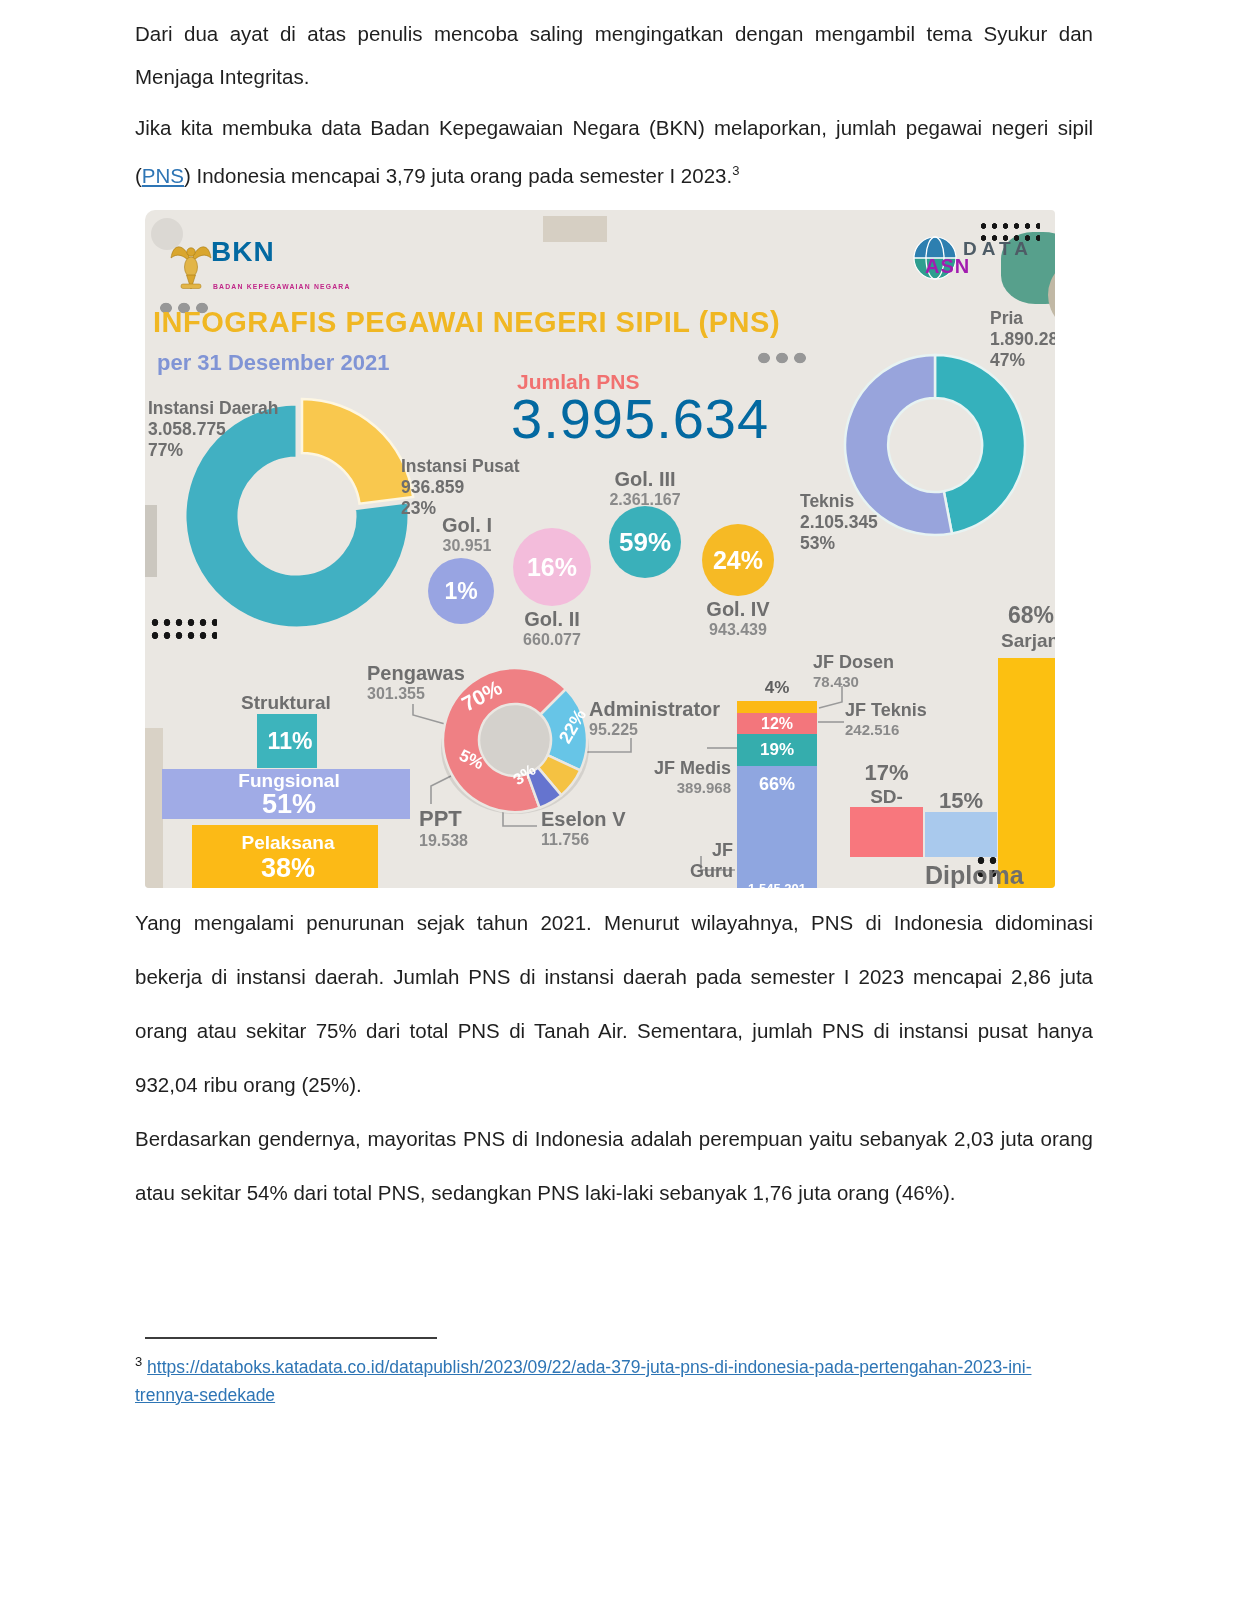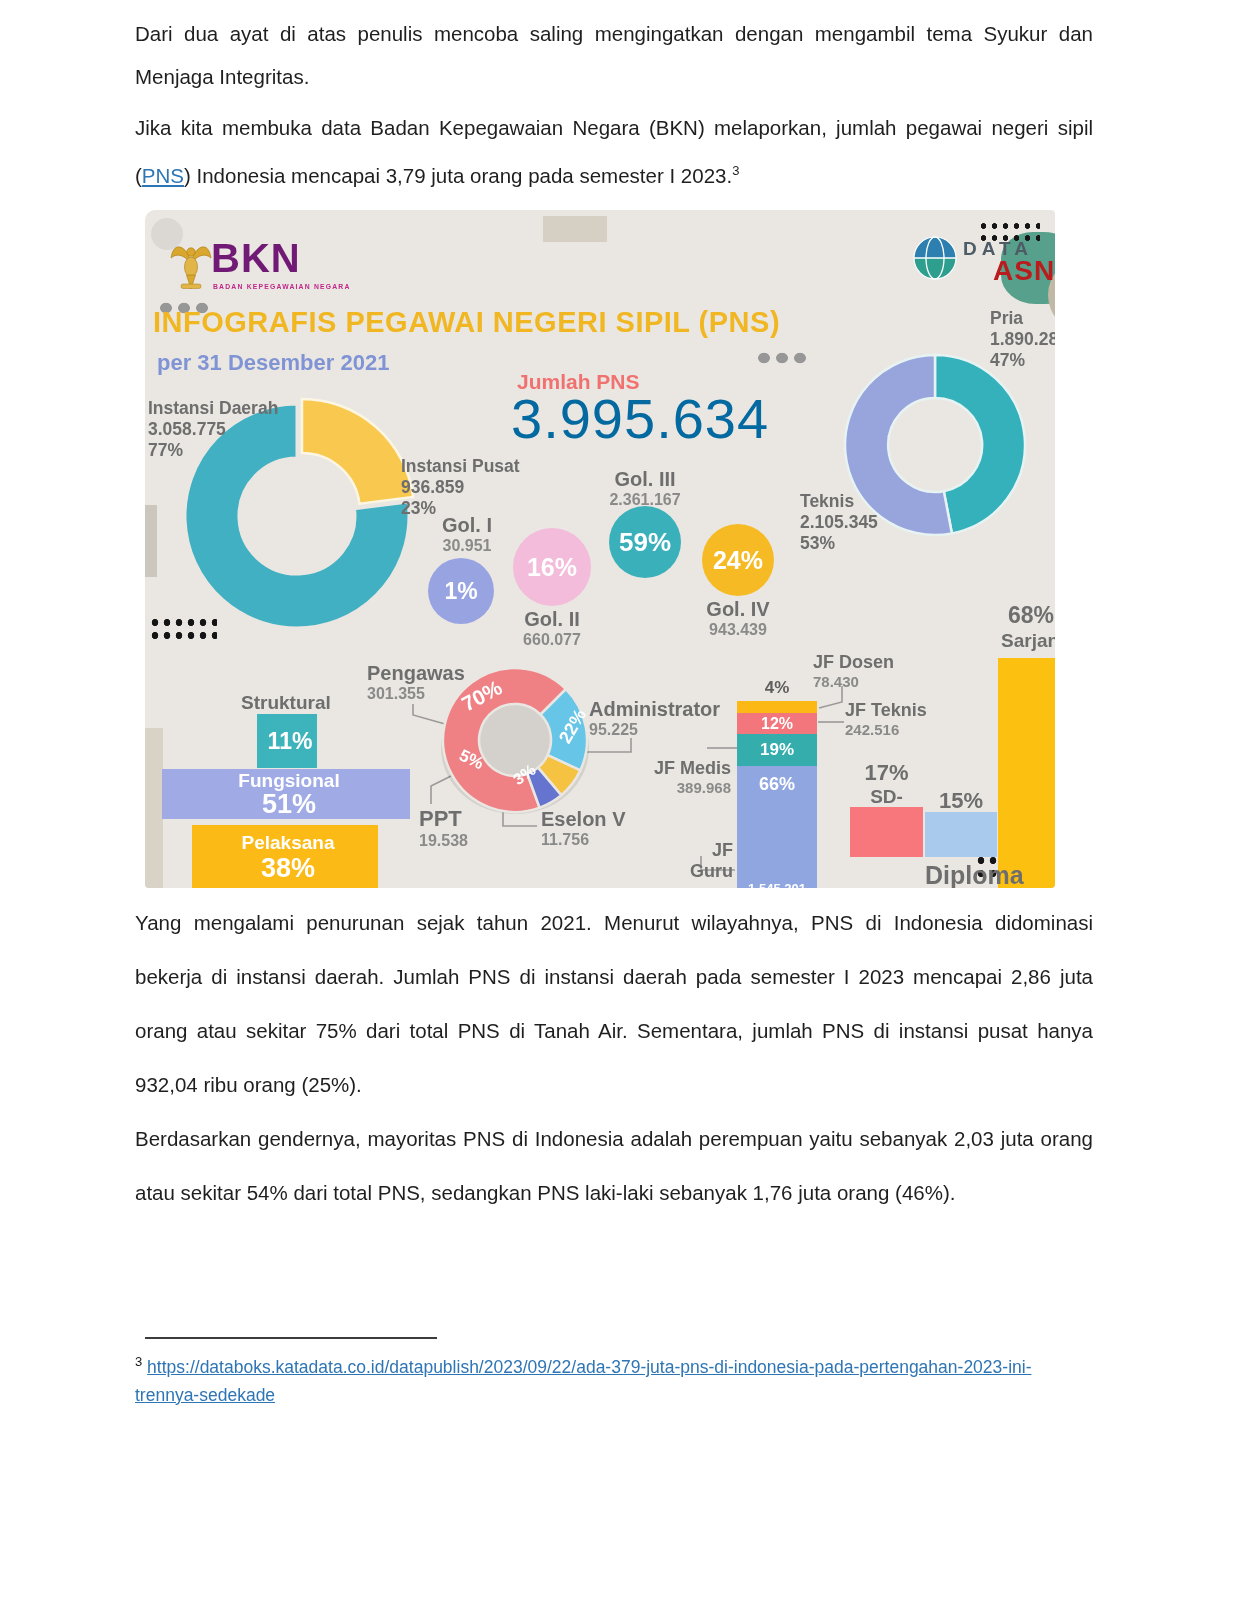--- a/index.html
+++ b/index.html
@@ -49,32 +49,32 @@
   <div class="abs dots3" style="left:610px;top:140px"></div>
 
   <svg class="abs" style="left:25px;top:30px" width="42" height="52" viewBox="0 0 42 52">
     <path d="M19 16 C12 3 3 4 1 18 C7 13 13 15 19 21 Z" fill="#d9a62e" stroke="#a87b12" stroke-width="0.6"></path>
     <path d="M23 16 C30 3 39 4 41 18 C35 13 29 15 23 21 Z" fill="#d9a62e" stroke="#a87b12" stroke-width="0.6"></path>
     <circle cx="21" cy="12" r="4.2" fill="#d9a62e" stroke="#a87b12" stroke-width="0.6"></circle>
     <ellipse cx="21" cy="27" rx="6.5" ry="10" fill="#e2b548" stroke="#a87b12" stroke-width="0.6"></ellipse>
     <path d="M16.5 35 L21 49 L25.5 35 Z" fill="#d9a62e" stroke="#a87b12" stroke-width="0.6"></path>
     <rect x="11" y="44" width="20" height="4.5" rx="2" fill="#e2b548" stroke="#a87b12" stroke-width="0.5"></rect>
   </svg>
-  <div class="abs" style="left:66px;top:26px;font-size:40px;font-weight:bold;color:#701a75;letter-spacing:1px">BKN</div>
+  <div class="abs" style="left:66px;top:26px;font-size:28px;font-weight:bold;color:#0369a1;letter-spacing:1px">BKN</div>
   <div class="abs" style="left:68px;top:73px;font-size:6.8px;font-weight:bold;color:#c02688;letter-spacing:1.2px">BADAN KEPEGAWAIAN NEGARA</div>
 
   <svg class="abs" style="left:768px;top:26px" width="44" height="44" viewBox="-22 -22 44 44">
     <circle r="21" fill="#2d7fb0"></circle>
     <path d="M-21 0 A21 21 0 0 0 21 0 Z" fill="#2e9e8f"></path>
     <ellipse rx="9" ry="21" fill="none" stroke="#ffffff" stroke-width="1.3"></ellipse>
     <line x1="-21" y1="0" x2="21" y2="0" stroke="#ffffff" stroke-width="1.3"></line>
     <circle r="21" fill="none" stroke="#ffffff" stroke-width="1.2"></circle>
   </svg>
   <div class="abs" style="left:818px;top:28px;font-size:19px;font-weight:bold;color:#4e5c66;letter-spacing:5px">DATA</div>
-  <div class="abs" style="left:848px;top:45px;font-size:28px;font-weight:bold;color:#b91c1c;letter-spacing:1px">ASN</div>
+  <div class="abs" style="left:780px;top:45px;font-size:20px;font-weight:bold;color:#a21caf;letter-spacing:1px">ASN</div>
 
   <div class="abs" style="left:8px;top:96px;font-size:29px;font-weight:bold;color:#f0b723;letter-spacing:0.5px">INFOGRAFIS PEGAWAI NEGERI SIPIL (PNS)</div>
   <div class="abs" style="left:12px;top:140px;font-size:22px;font-weight:bold;color:#8094d5">per 31 Desember 2021</div>
   <div class="abs" style="left:372px;top:160px;font-size:21px;font-weight:bold;color:#f17170">Jumlah PNS</div>
   <div class="abs" style="left:366px;top:176px;font-size:56px;font-weight:normal;color:#0369a1;letter-spacing:1px">3.995.634</div>
 
   <svg class="abs" style="left:0;top:0" width="910" height="678" viewBox="0 0 910 678">
     <g fill="none" stroke="#9a9a9a" stroke-width="1.6">
       <path d="M268 494 L268 505 L300 514"></path>
       <path d="M440 542 L486 542 L486 528"></path>

